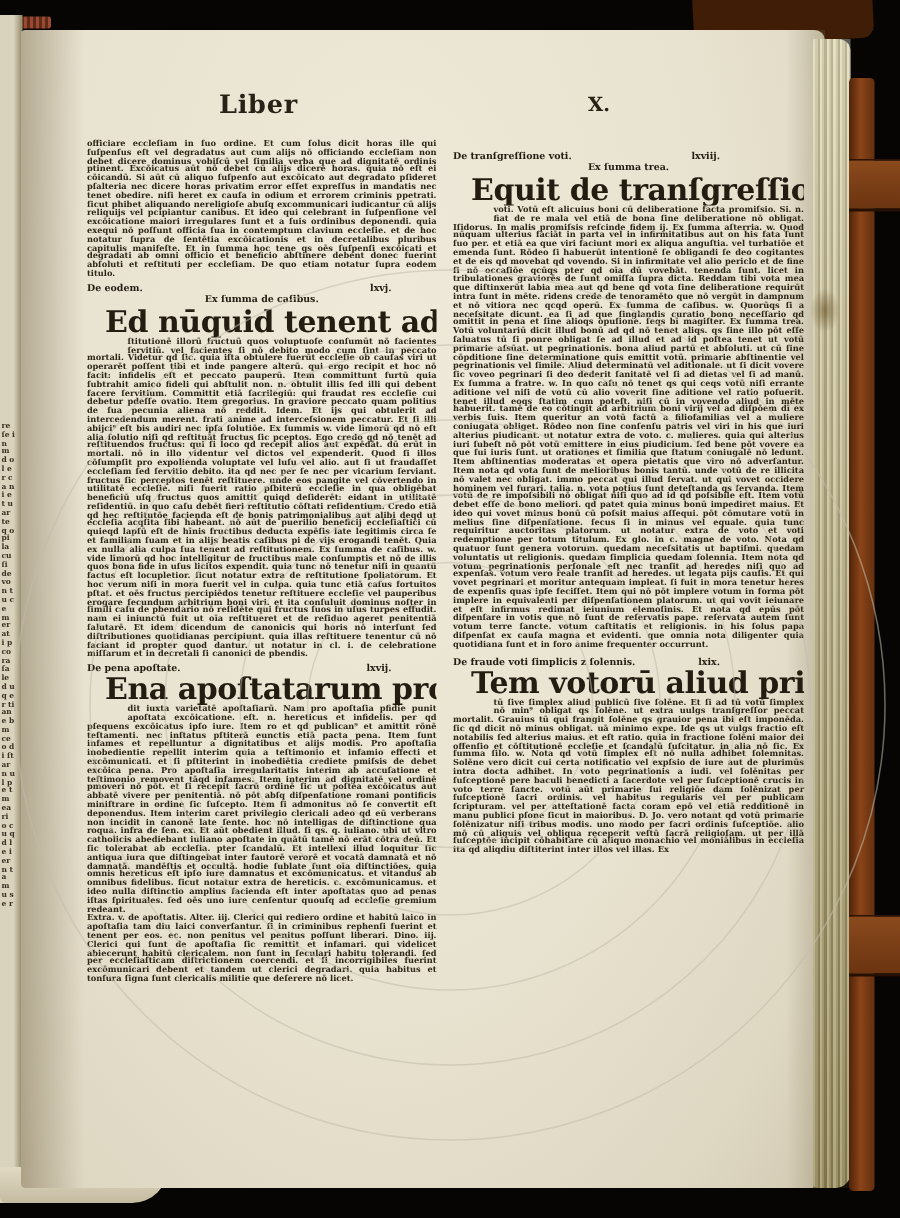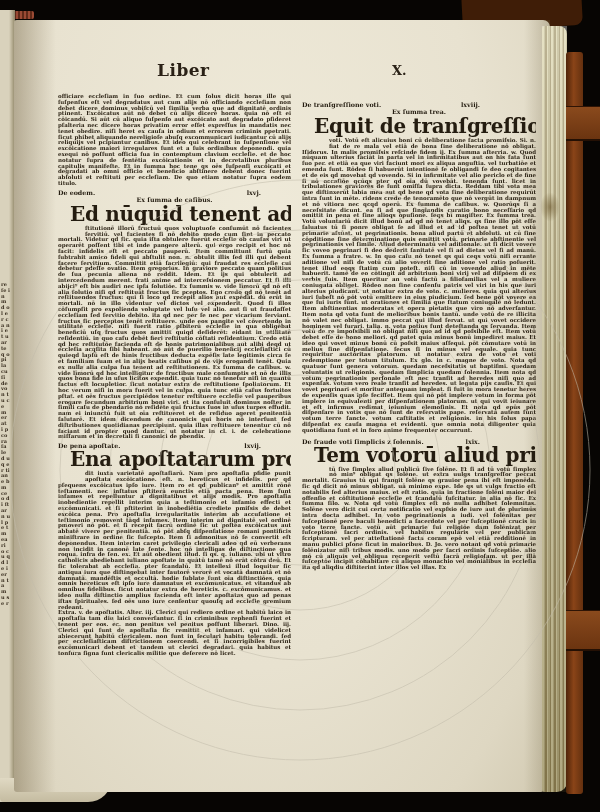--- a/index.html
+++ b/index.html
@@ -32,21 +32,21 @@
   
   .page{position:absolute;left:14px;top:20px;width:536px;height:772px;z-index:2;
         background:radial-gradient(ellipse at 45% 28%,#efead9 0%,#e8e2d0 55%,#ded7c2 85%,#d2cab2 100%);
         border-radius:3px 7px 9px 3px;}
   .gutter-shade{position:absolute;left:0;top:0;bottom:0;width:42px;
         background:linear-gradient(90deg,rgba(104,88,56,.40),rgba(104,88,56,0));border-radius:3px 0 0 3px;}
   .edge-shade{position:absolute;right:0;top:0;bottom:0;width:26px;
         background:linear-gradient(270deg,rgba(104,92,58,.30),rgba(104,92,58,0));}
   
   .rh{position:absolute;font-weight:bold;color:#2a2116;}
-  .rh-left{left:143px;top:40px;font-size:17px;letter-spacing:.5px;}
+  .rh-left{left:132px;top:40px;font-size:17px;letter-spacing:.5px;}
   .rh-right{left:378px;top:43px;font-size:13px;}
   .col{position:absolute;color:#2a2116;}
   .col-left{left:44px;top:74px;width:233px;}
   .col-right{left:288px;top:79px;width:234px;}
   .body-text{font-size:5.5px;line-height:5.8px;text-align:justify;font-weight:bold;
              color:#2e2517;word-spacing:.2px;margin:0;}
   .lead::before{content:"";float:left;width:27px;height:11.6px;}
   .rubric-row{display:flex;justify-content:space-between;align-items:baseline;
               font-size:6.3px;font-weight:bold;margin-top:2px;color:#241c10;}
   .fo-sm{padding-right:30px;}

